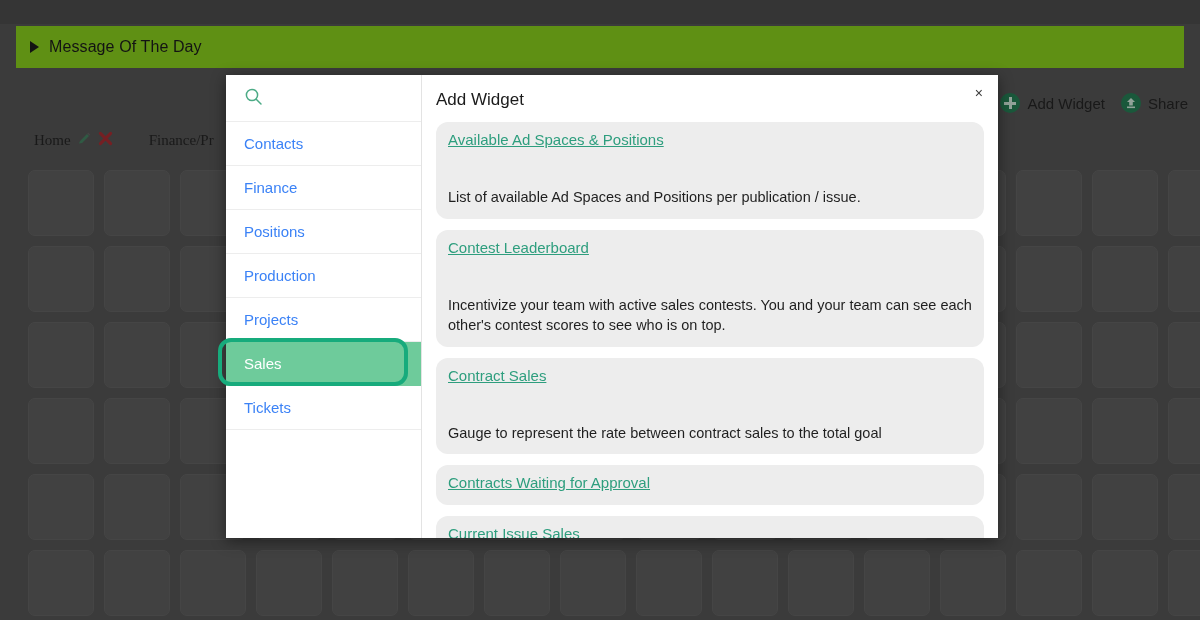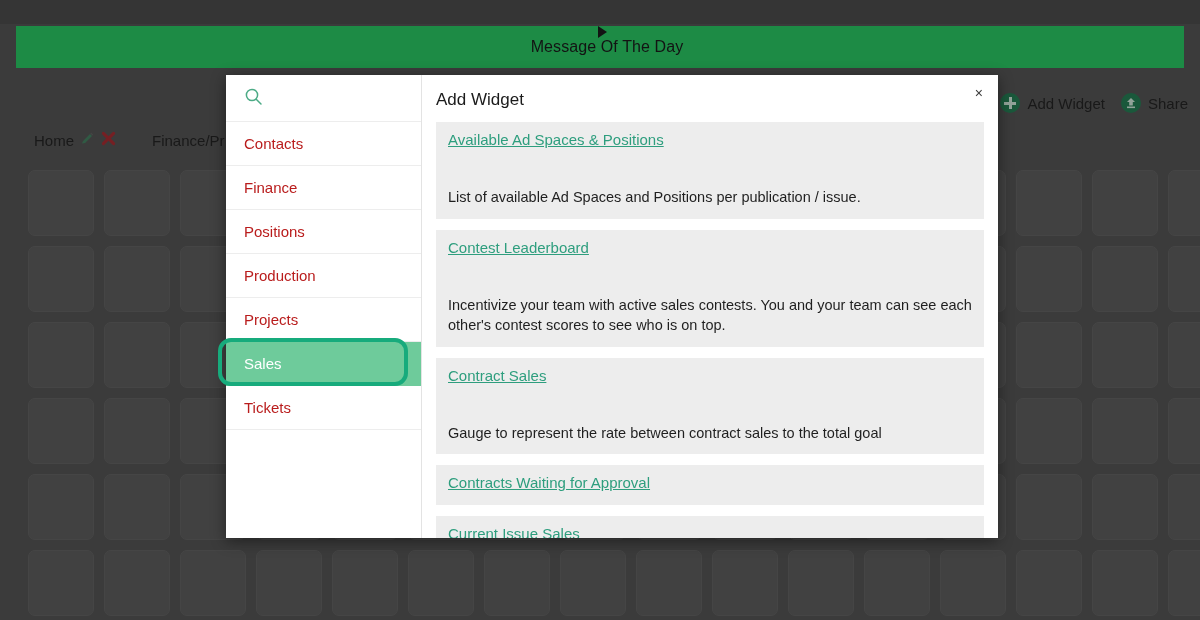--- a/index.html
+++ b/index.html
@@ -28,26 +28,25 @@
     left: 0; top: 0;
     width: 1200px; height: 24px;
     background: #464646;
   }
 
   
   .motd-bar {
     position: absolute;
     left: 16px; top: 26px;
     width: 1168px; height: 42px;
-    background: #22c55e;
+    background: #84cc16;
     display: flex;
     align-items: center;
     padding-left: 14px;
     box-sizing: border-box;
-    flex-direction: column;
   }
   .motd-caret {
     width: 0; height: 0;
     border-left: 9px solid #141414;
     border-top: 6px solid transparent;
     border-bottom: 6px solid transparent;
     margin-right: 10px;
   }
   .motd-title {
     font-size: 16px;
@@ -117,20 +116,21 @@
     gap: 0px;
     font-size: 15px;
     color: #1c1c1c;
   }
   .tab-item {
     display: flex;
     align-items: center;
     gap: 6px;
     padding: 0 18px;
     height: 36px;
+    font-family: Liberation Serif, serif;
   }
   .pencil-icon { display: block; }
   .x-icon { display: block; }
 
   
   .grid-area {
     position: absolute;
     left: 16px; top: 162px;
     width: 1184px; height: 458px;
     overflow: hidden;
@@ -192,21 +192,21 @@
     color: #333;
     font-family: "Liberation Sans", sans-serif;
     background: transparent;
   }
   .cat-item {
     height: 44px;
     display: flex;
     align-items: center;
     padding-left: 18px;
     font-size: 15px;
-    color: #b91c1c;
+    color: #3b82f6;
     border-bottom: 1px solid #ededed;
     box-sizing: border-box;
   }
   .cat-item.selected {
     background: #6ecb9b;
     color: #ffffff;
     border-bottom: 1px solid #6ecb9b;
     align-items: center;
   }
 
@@ -221,21 +221,21 @@
     font-size: 17px;
     color: #1b1b1b;
     padding: 15px 0 12px 14px;
     font-weight: 400;
   }
   .widget-list {
     padding: 0 14px 0 14px;
   }
   .widget-card {
     background: #ededed;
-    border-radius: 0;
+    border-radius: 12px;
     padding: 9px 12px 11px 12px;
     margin-bottom: 11px;
   }
   .widget-link {
     display: inline-block;
     color: #2e9e7e;
     font-size: 15px;
     text-decoration: underline;
     margin-bottom: 3px;
   }

